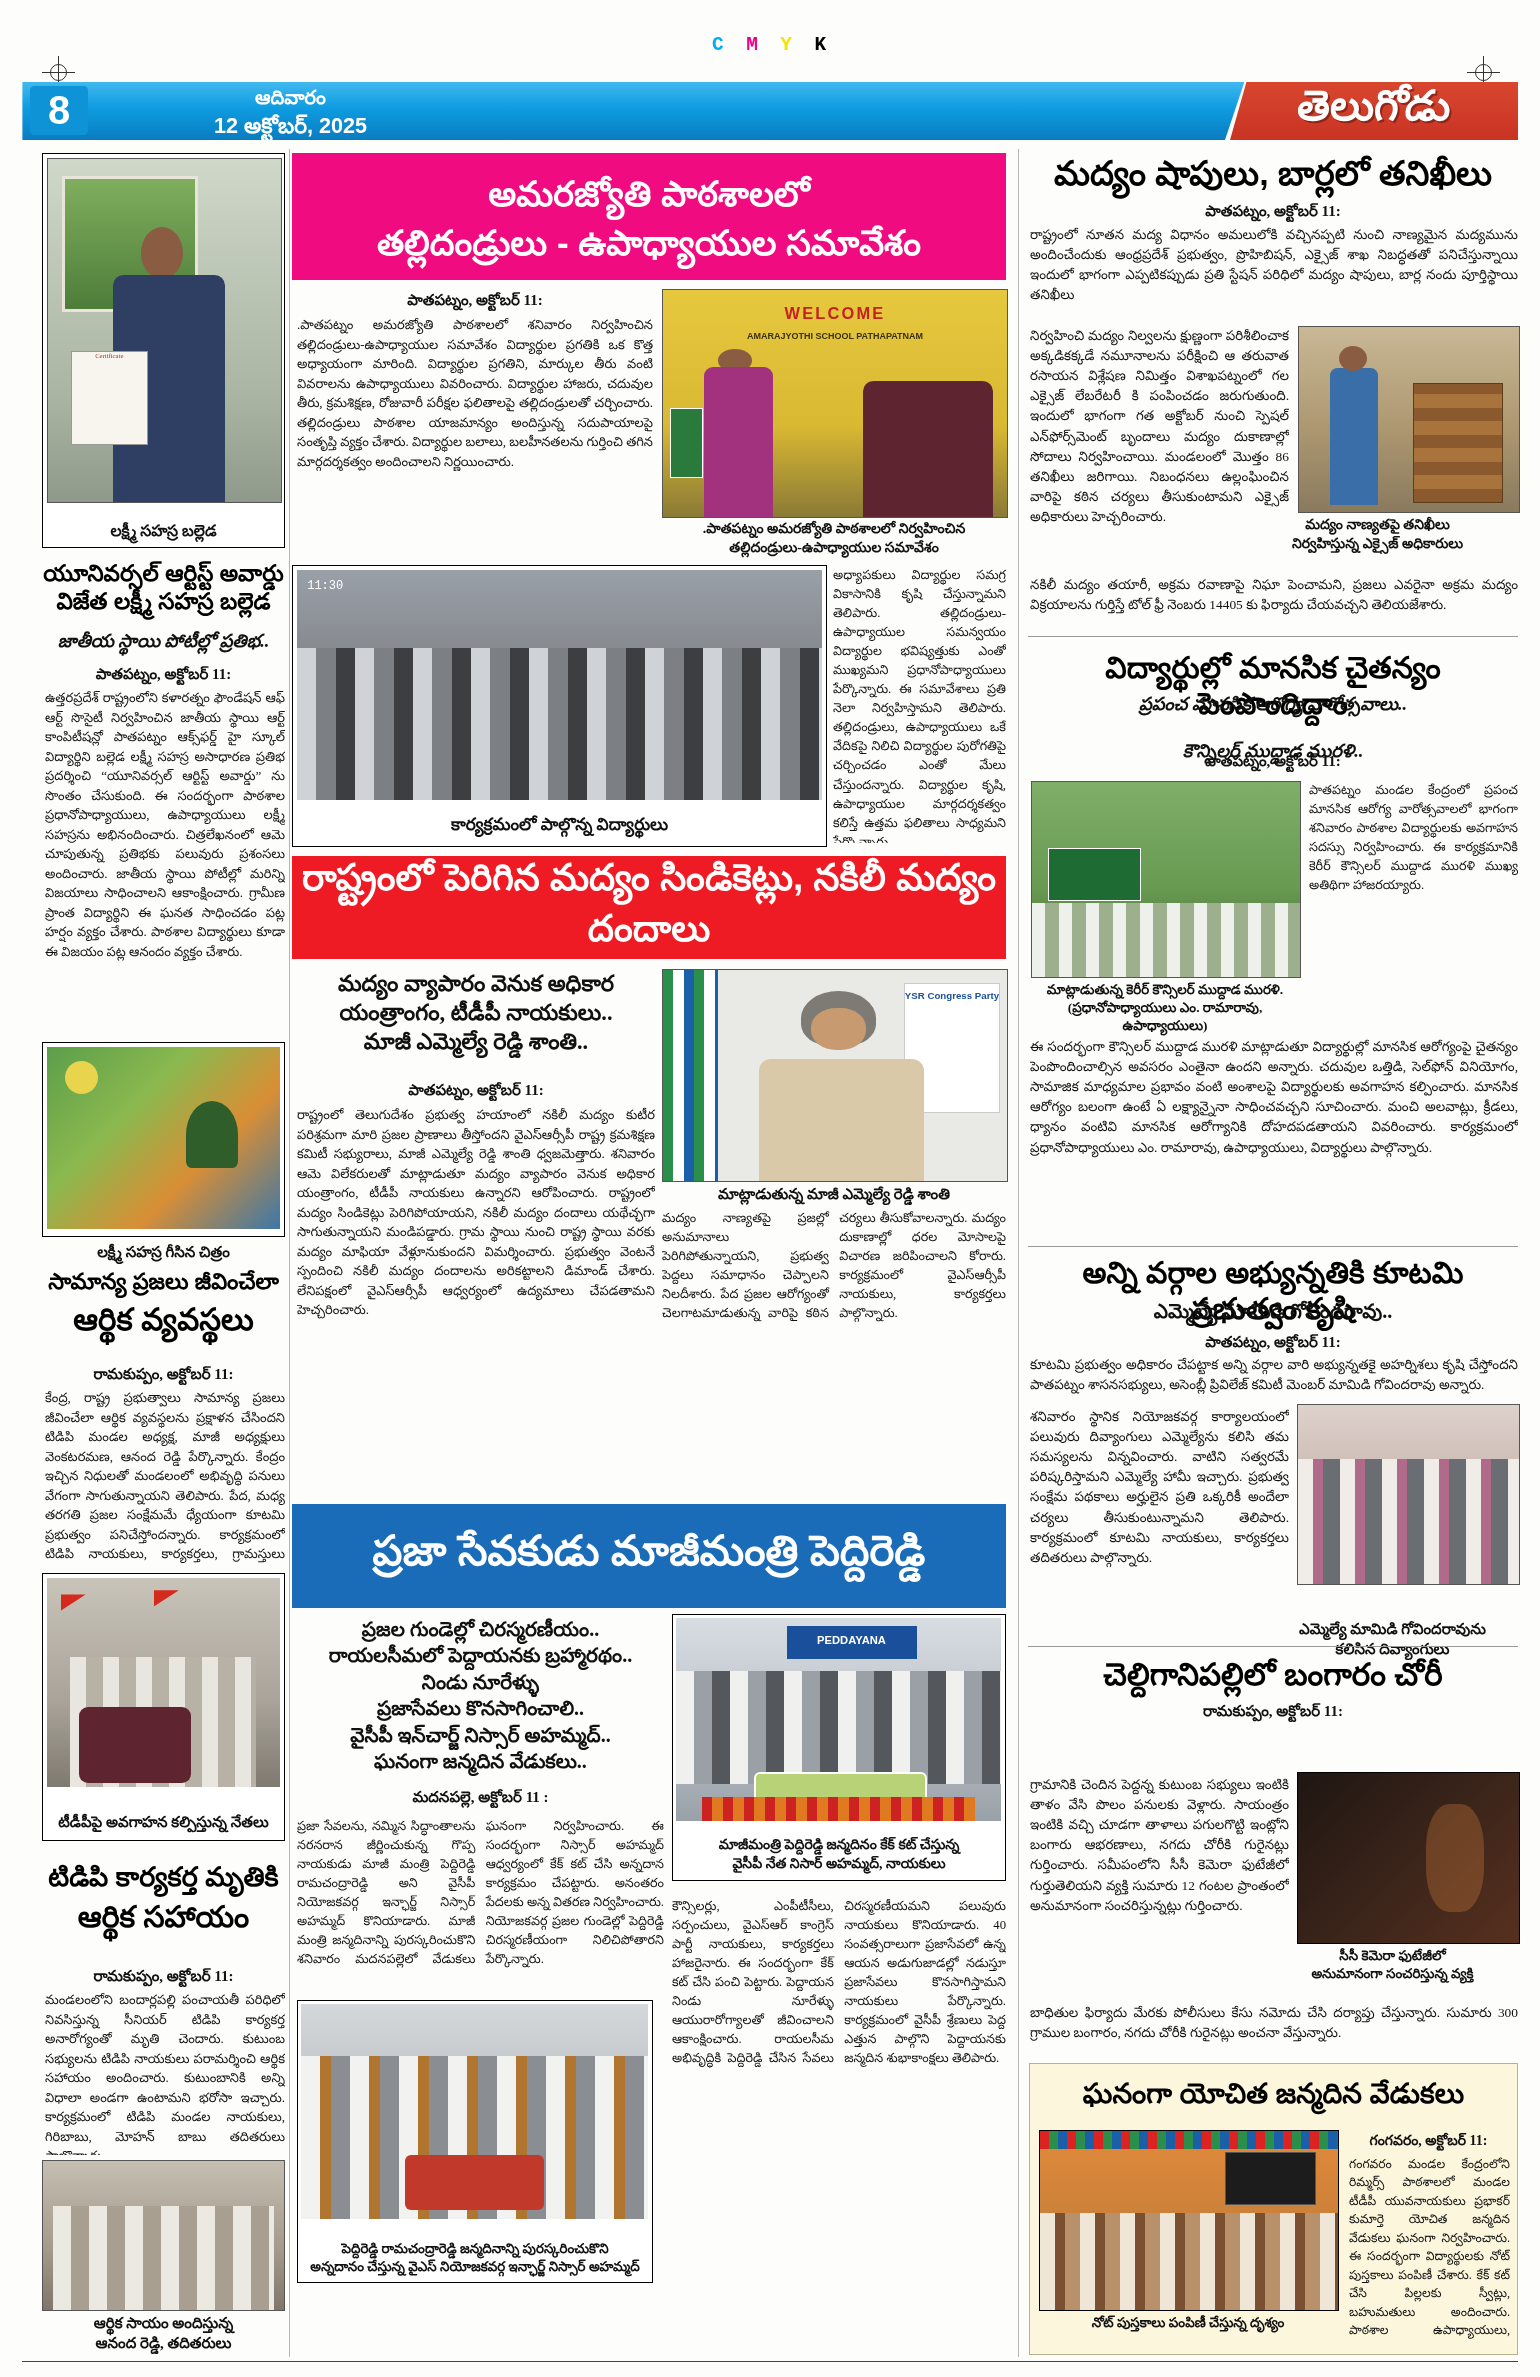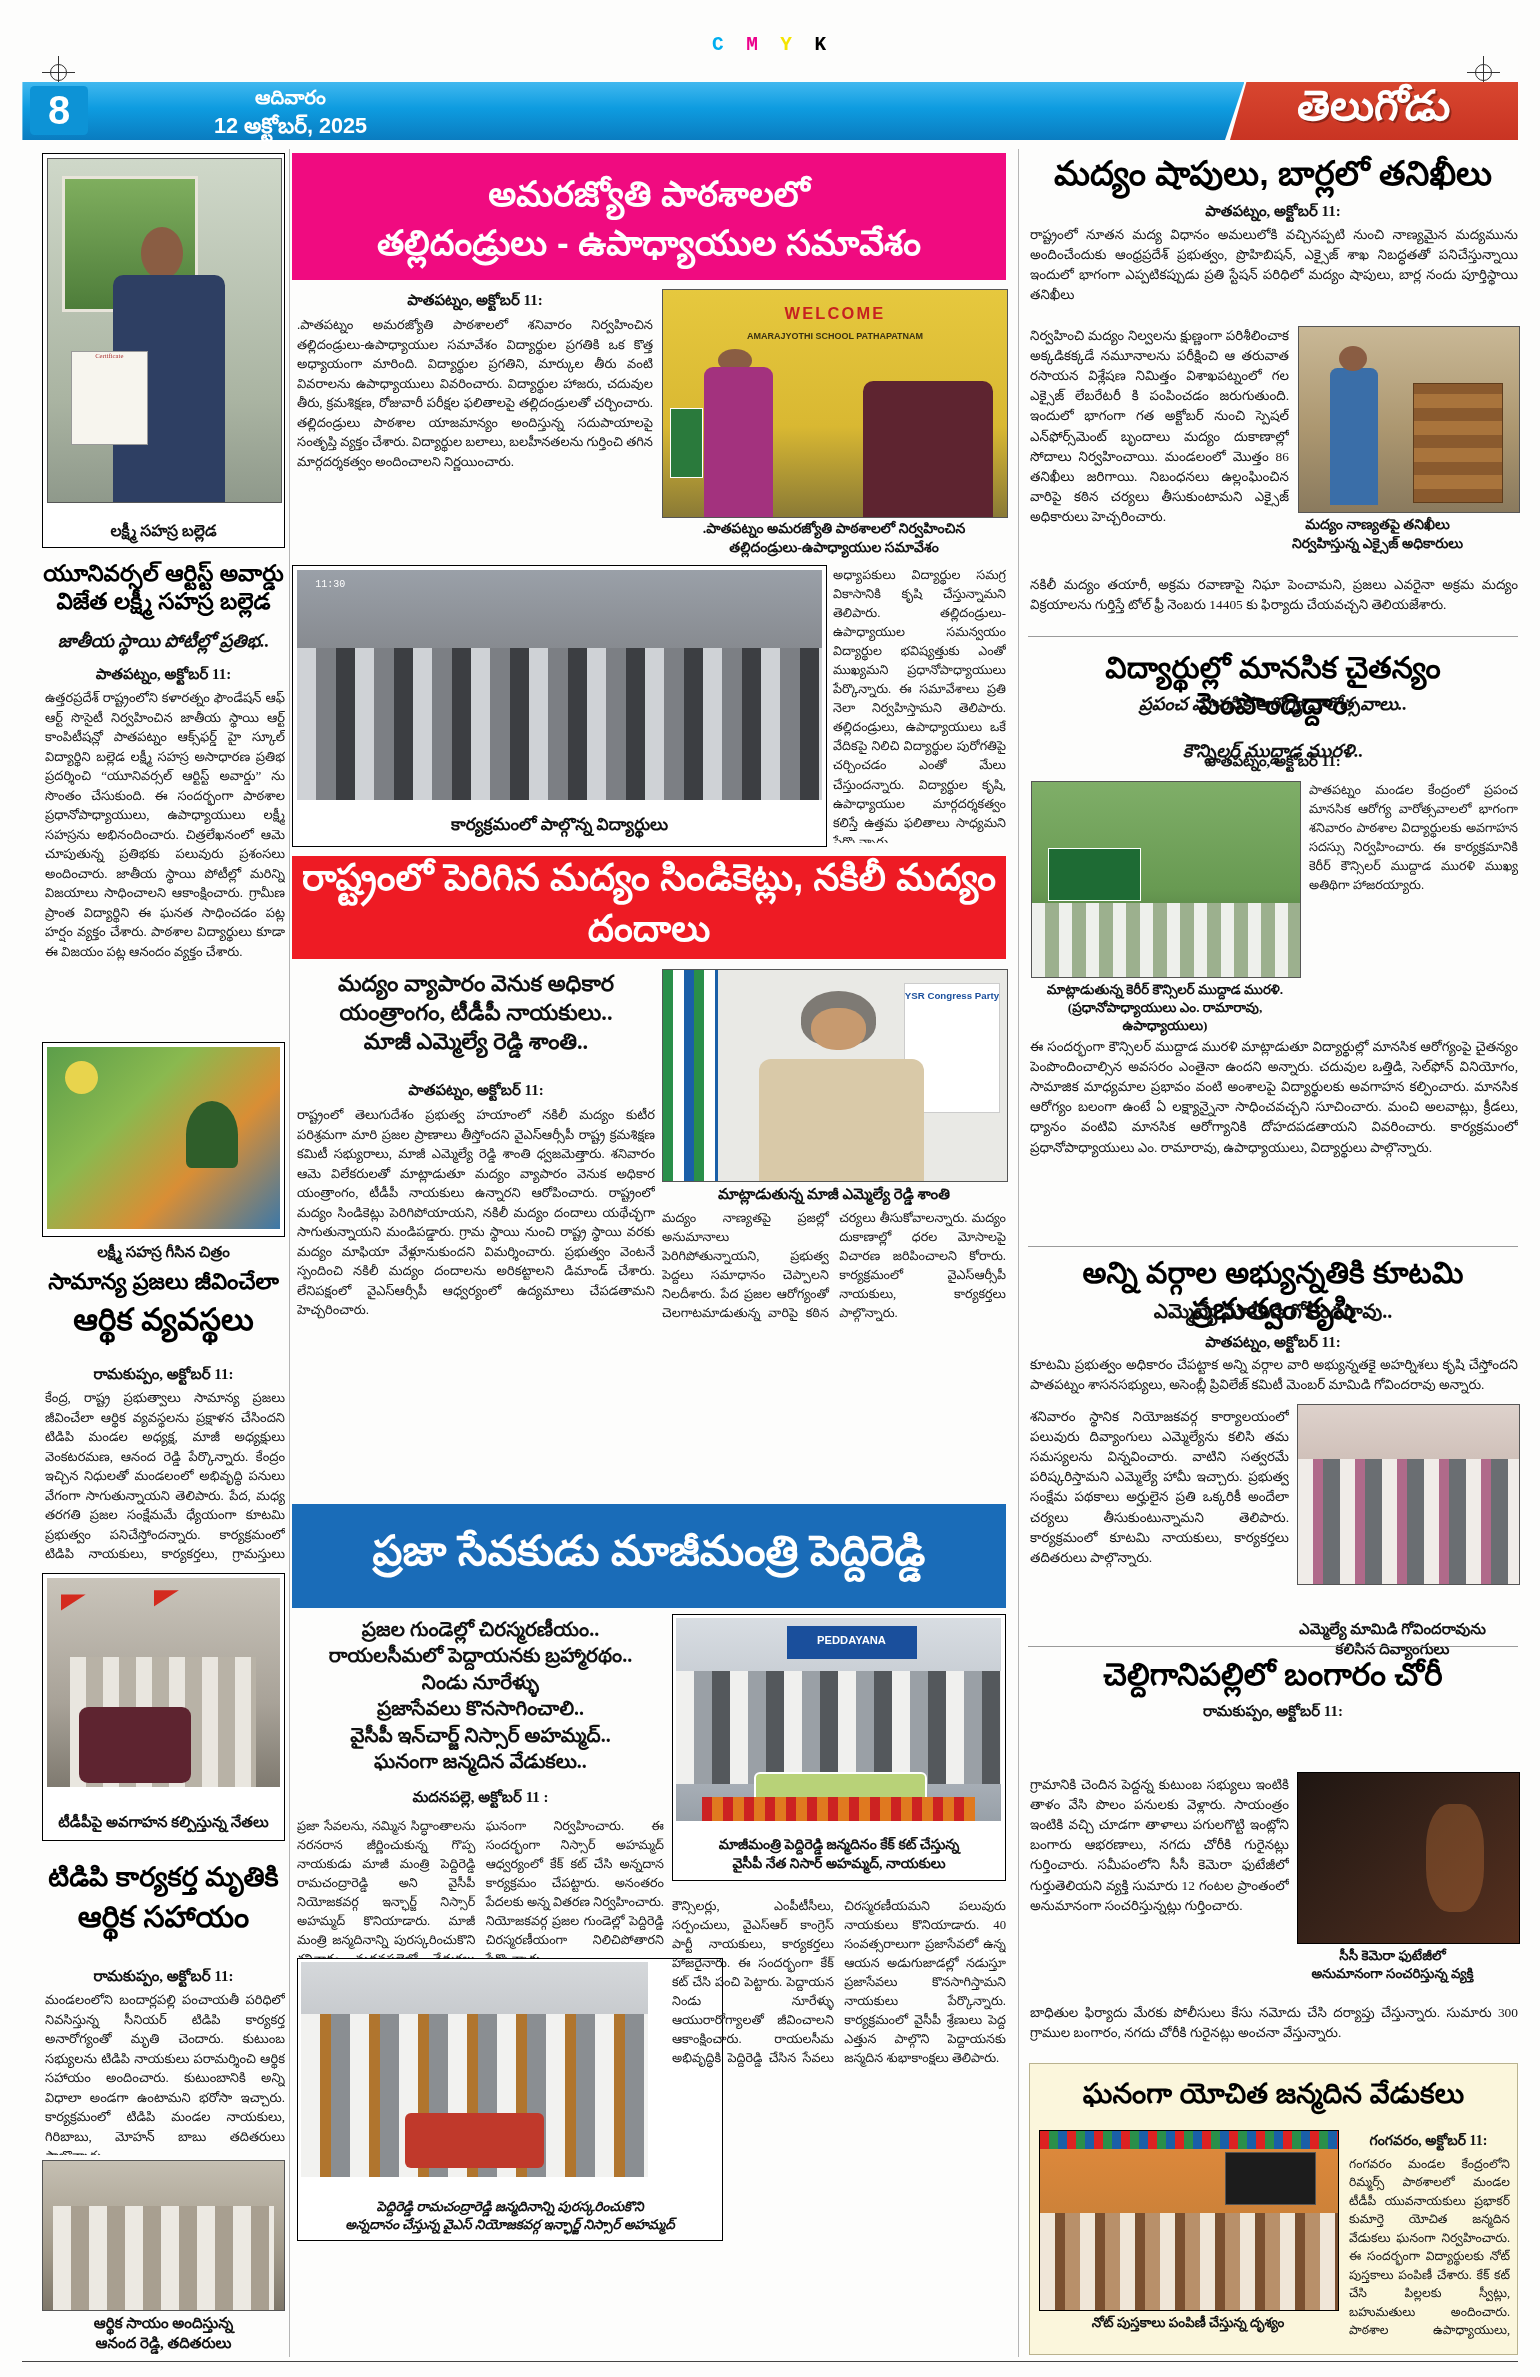--- a/index.html
+++ b/index.html
@@ -130,21 +130,21 @@
     <div class="shp" style="left:2%;top:52%;width:9%;height:30%;background:#2a7a3c;border:1.5px solid #fff;"></div>
   </div>
   <div class="cap" style="position:absolute;left:662px;top:520px;width:344px;font-size:14px;">
     <div>.పాతపట్నం అమరజ్యోతి పాఠశాలలో నిర్వహించిన</div>
     <div>తల్లిదండ్రులు-ఉపాధ్యాయుల సమావేశం</div>
   </div>
 
   <div class="pbox" style="left:292px;top:565px;width:535px;height:282px;">
     <div class="ph" style="left:3.7px;top:3.7px;width:525px;height:230px;border:none;background:linear-gradient(180deg,#9aa0a8 0%,#84878c 40%,#5f6163 100%);">
       <div class="shp" style="left:0;top:34%;width:100%;height:66%;background:repeating-linear-gradient(90deg,#cfd2d6 0 19.4px,#7c7f84 19.4px 39px,#3c3e42 39px 58px);"></div>
-      <div class="shp" style="left:2%;top:4%;color:#fff;font-size:10px;font-family:'Liberation Mono',monospace;margin-left:8px;">11:30</div>
+      <div class="shp" style="left:2%;top:4%;color:#fff;font-size:12px;font-family:'Liberation Mono',monospace;">11:30</div>
     </div>
     <div class="cap" style="position:absolute;left:0;bottom:9px;width:100%;font-size:17px;">కార్యక్రమంలో పాల్గొన్న విద్యార్థులు</div>
   </div>
   <div class="abs bodytxt" style="left:833px;top:566px;width:173px;height:277px;font-size:12.7px;">అధ్యాపకులు విద్యార్థుల సమగ్ర వికాసానికి కృషి చేస్తున్నామని తెలిపారు. తల్లిదండ్రులు-ఉపాధ్యాయుల సమన్వయం విద్యార్థుల భవిష్యత్తుకు ఎంతో ముఖ్యమని ప్రధానోపాధ్యాయులు పేర్కొన్నారు. ఈ సమావేశాలు ప్రతి నెలా నిర్వహిస్తామని తెలిపారు. తల్లిదండ్రులు, ఉపాధ్యాయులు ఒకే వేదికపై నిలిచి విద్యార్థుల పురోగతిపై చర్చించడం ఎంతో మేలు చేస్తుందన్నారు. విద్యార్థుల కృషి, ఉపాధ్యాయుల మార్గదర్శకత్వం కలిస్తే ఉత్తమ ఫలితాలు సాధ్యమని పేర్కొన్నారు.</div>
 
   <div class="abs subhl" style="left:297px;top:969px;width:358px;font-size:22.4px;">
     <div>మద్యం వ్యాపారం వెనుక అధికార</div>
     <div>యంత్రాంగం, టీడీపీ నాయకులు..</div>
     <div>మాజీ ఎమ్మెల్యే రెడ్డి శాంతి..</div>
   </div>
@@ -187,21 +187,21 @@
       <div class="shp" style="left:8%;top:88%;width:84%;height:12%;background:repeating-linear-gradient(90deg,#c22 0 10.4px,#e0791f 10.4px 21px);"></div>
     </div>
     <div class="cap" style="position:absolute;left:0;bottom:6px;width:100%;font-size:14px;">
       <div>మాజీమంత్రి పెద్దిరెడ్డి జన్మదినం కేక్ కట్ చేస్తున్న</div>
       <div>వైసీపీ నేత నిసార్ అహమ్మద్, నాయకులు</div>
     </div>
   </div>
 
   <div class="abs bodytxt" style="left:297px;top:1817px;width:367px;height:246px;column-count:2;column-gap:10.4px;font-size:12.7px;">ప్రజా సేవలను, నమ్మిన సిద్ధాంతాలను నరనరాన జీర్ణించుకున్న గొప్ప నాయకుడు మాజీ మంత్రి పెద్దిరెడ్డి రామచంద్రారెడ్డి అని వైసీపీ నియోజకవర్గ ఇన్ఛార్జ్ నిస్సార్ అహమ్మద్ కొనియాడారు. మాజీ మంత్రి జన్మదినాన్ని పురస్కరించుకొని శనివారం మదనపల్లెలో వేడుకలు ఘనంగా నిర్వహించారు. ఈ సందర్భంగా నిస్సార్ అహమ్మద్ ఆధ్వర్యంలో కేక్ కట్ చేసి అన్నదాన కార్యక్రమం చేపట్టారు. అనంతరం పేదలకు అన్న వితరణ నిర్వహించారు. నియోజకవర్గ ప్రజల గుండెల్లో పెద్దిరెడ్డి చిరస్మరణీయంగా నిలిచిపోతారని పేర్కొన్నారు.</div>
 
-  <div class="pbox" style="left:297px;top:1958px;width:426px;height:283px;font-style:italic;">
+  <div class="pbox" style="left:297px;top:2000px;width:356px;height:283px;">
     <div class="ph" style="left:3px;top:3px;width:347px;height:215px;border:none;background:linear-gradient(180deg,#d5d8db,#b5b8bc 60%,#909498);">
       <div class="shp" style="left:0;top:24%;width:100%;height:76%;background:repeating-linear-gradient(90deg,#f2f2f0 0 19.4px,#b0752e 19.4px 30px,#8a8e92 30px 49px);"></div>
       <div class="shp" style="left:30%;top:70%;width:40%;height:26%;background:#c0392b;border-radius:6px;"></div>
     </div>
     <div class="cap" style="position:absolute;left:0;bottom:6px;width:100%;font-size:13.4px;">
       <div>పెద్దిరెడ్డి రామచంద్రారెడ్డి జన్మదినాన్ని పురస్కరించుకొని</div>
       <div>అన్నదానం చేస్తున్న వైఎస్ నియోజకవర్గ ఇన్ఛార్జ్ నిస్సార్ అహమ్మద్</div>
     </div>
   </div>
   <div class="abs bodytxt" style="left:672px;top:1897px;width:334px;height:453px;column-count:2;column-gap:10.4px;font-size:12.7px;">కౌన్సిలర్లు, ఎంపీటీసీలు, సర్పంచులు, వైఎస్ఆర్ కాంగ్రెస్ పార్టీ నాయకులు, కార్యకర్తలు హాజరైనారు. ఈ సందర్భంగా కేక్ కట్ చేసి పంచి పెట్టారు. పెద్దాయన నిండు నూరేళ్ళు ఆయురారోగ్యాలతో జీవించాలని ఆకాంక్షించారు. రాయలసీమ అభివృద్ధికి పెద్దిరెడ్డి చేసిన సేవలు చిరస్మరణీయమని పలువురు నాయకులు కొనియాడారు. 40 సంవత్సరాలుగా ప్రజాసేవలో ఉన్న ఆయన అడుగుజాడల్లో నడుస్తూ ప్రజాసేవలు కొనసాగిస్తామని నాయకులు పేర్కొన్నారు. కార్యక్రమంలో వైసీపీ శ్రేణులు పెద్ద ఎత్తున పాల్గొని పెద్దాయనకు జన్మదిన శుభాకాంక్షలు తెలిపారు.</div>

